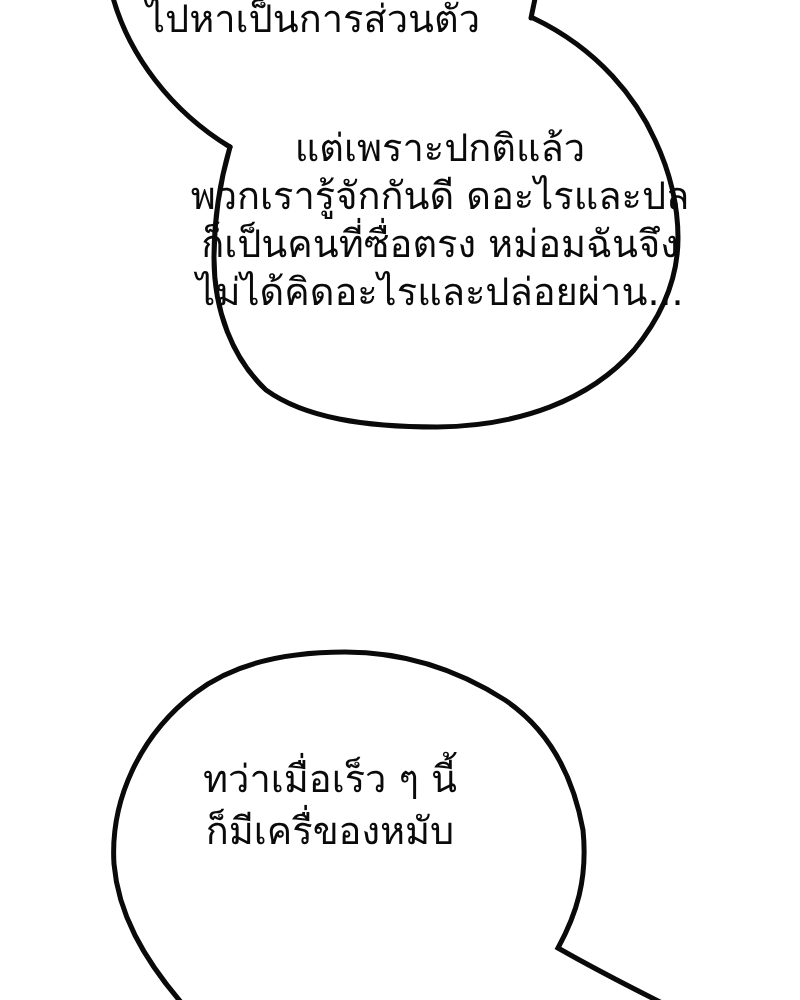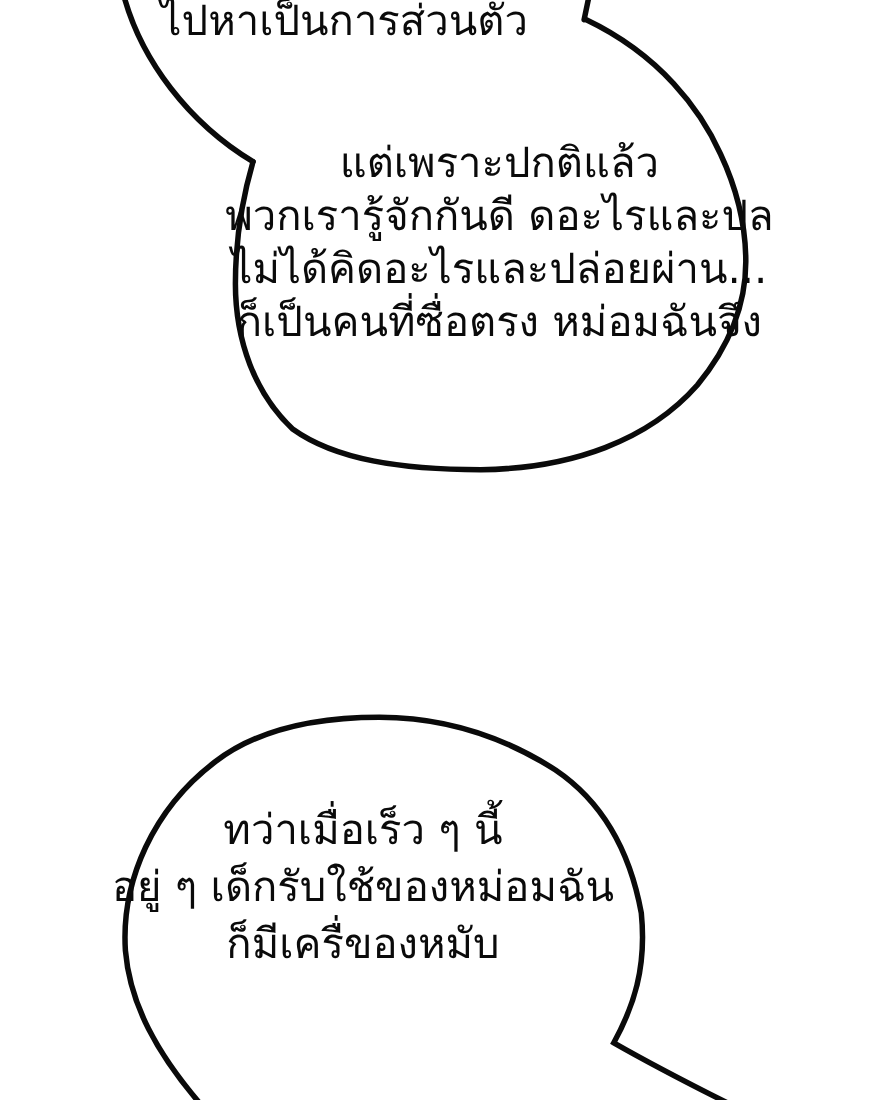--- a/index.html
+++ b/index.html
@@ -31,22 +31,22 @@
   .bubble-text {
     position: absolute;
     text-align: center;
     color: #0a0a0a;
     font-weight: 500;
     font-size: 38px;
     white-space: nowrap;
   }
   .bubble-text .line { display: block; }
   .top-text    { left: 146px; top: -6px;  width: 300px; line-height: 50px; }
-  .middle-text { left: 204px; top: 124px; width: 500px; line-height: 48px; }
-  .bottom-text { left: 80px;  top: 728px; width: 500px; line-height: 52px; }
+  .middle-text { left: 190px; top: 124px; width: 500px; line-height: 48px; }
+  .bottom-text { left: 80px;  top: 753px; width: 500px; line-height: 52px; }
 </style>
 </head>
 <body>
 
 <div class="page">
 
   <svg class="outlines" viewBox="0 0 800 1000">
 
     <path d="M 112,-6 C 128,55 172,112 230,147" stroke="#0a0a0a"></path>
 
@@ -71,23 +71,22 @@
              Q 600,972 668,1006" stroke="#0a0a0a"></path>
   </svg>
 
   <div class="bubble-text top-text">
     <span class="line">ไปหาเป็นการส่วนตัว</span>
   </div>
 
   <div class="bubble-text middle-text">
     <span class="line">แต่เพราะปกติแล้ว</span>
     <span class="line">พวกเรารู้จักกันดี ดอะไรและปล</span>
+    <span class="line">ก็เป็นคนที่ซื่อตรง หม่อมฉันจึง</span>
     <span class="line">ไม่ได้คิดอะไรและปล่อยผ่าน...</span>
-    <span class="line">ก็เป็นคนที่ซื่อตรง หม่อมฉันจึง</span>
   </div>
 
   <div class="bubble-text bottom-text">
     <span class="line">ทว่าเมื่อเร็ว ๆ นี้</span>
-    <span class="line">อยู่ ๆ เด็กรับใช้ของหม่อมฉัน</span>
     <span class="line">ก็มีเครื่ของหมับ</span>
   </div>
 
 </div>
 
 </body></html>

